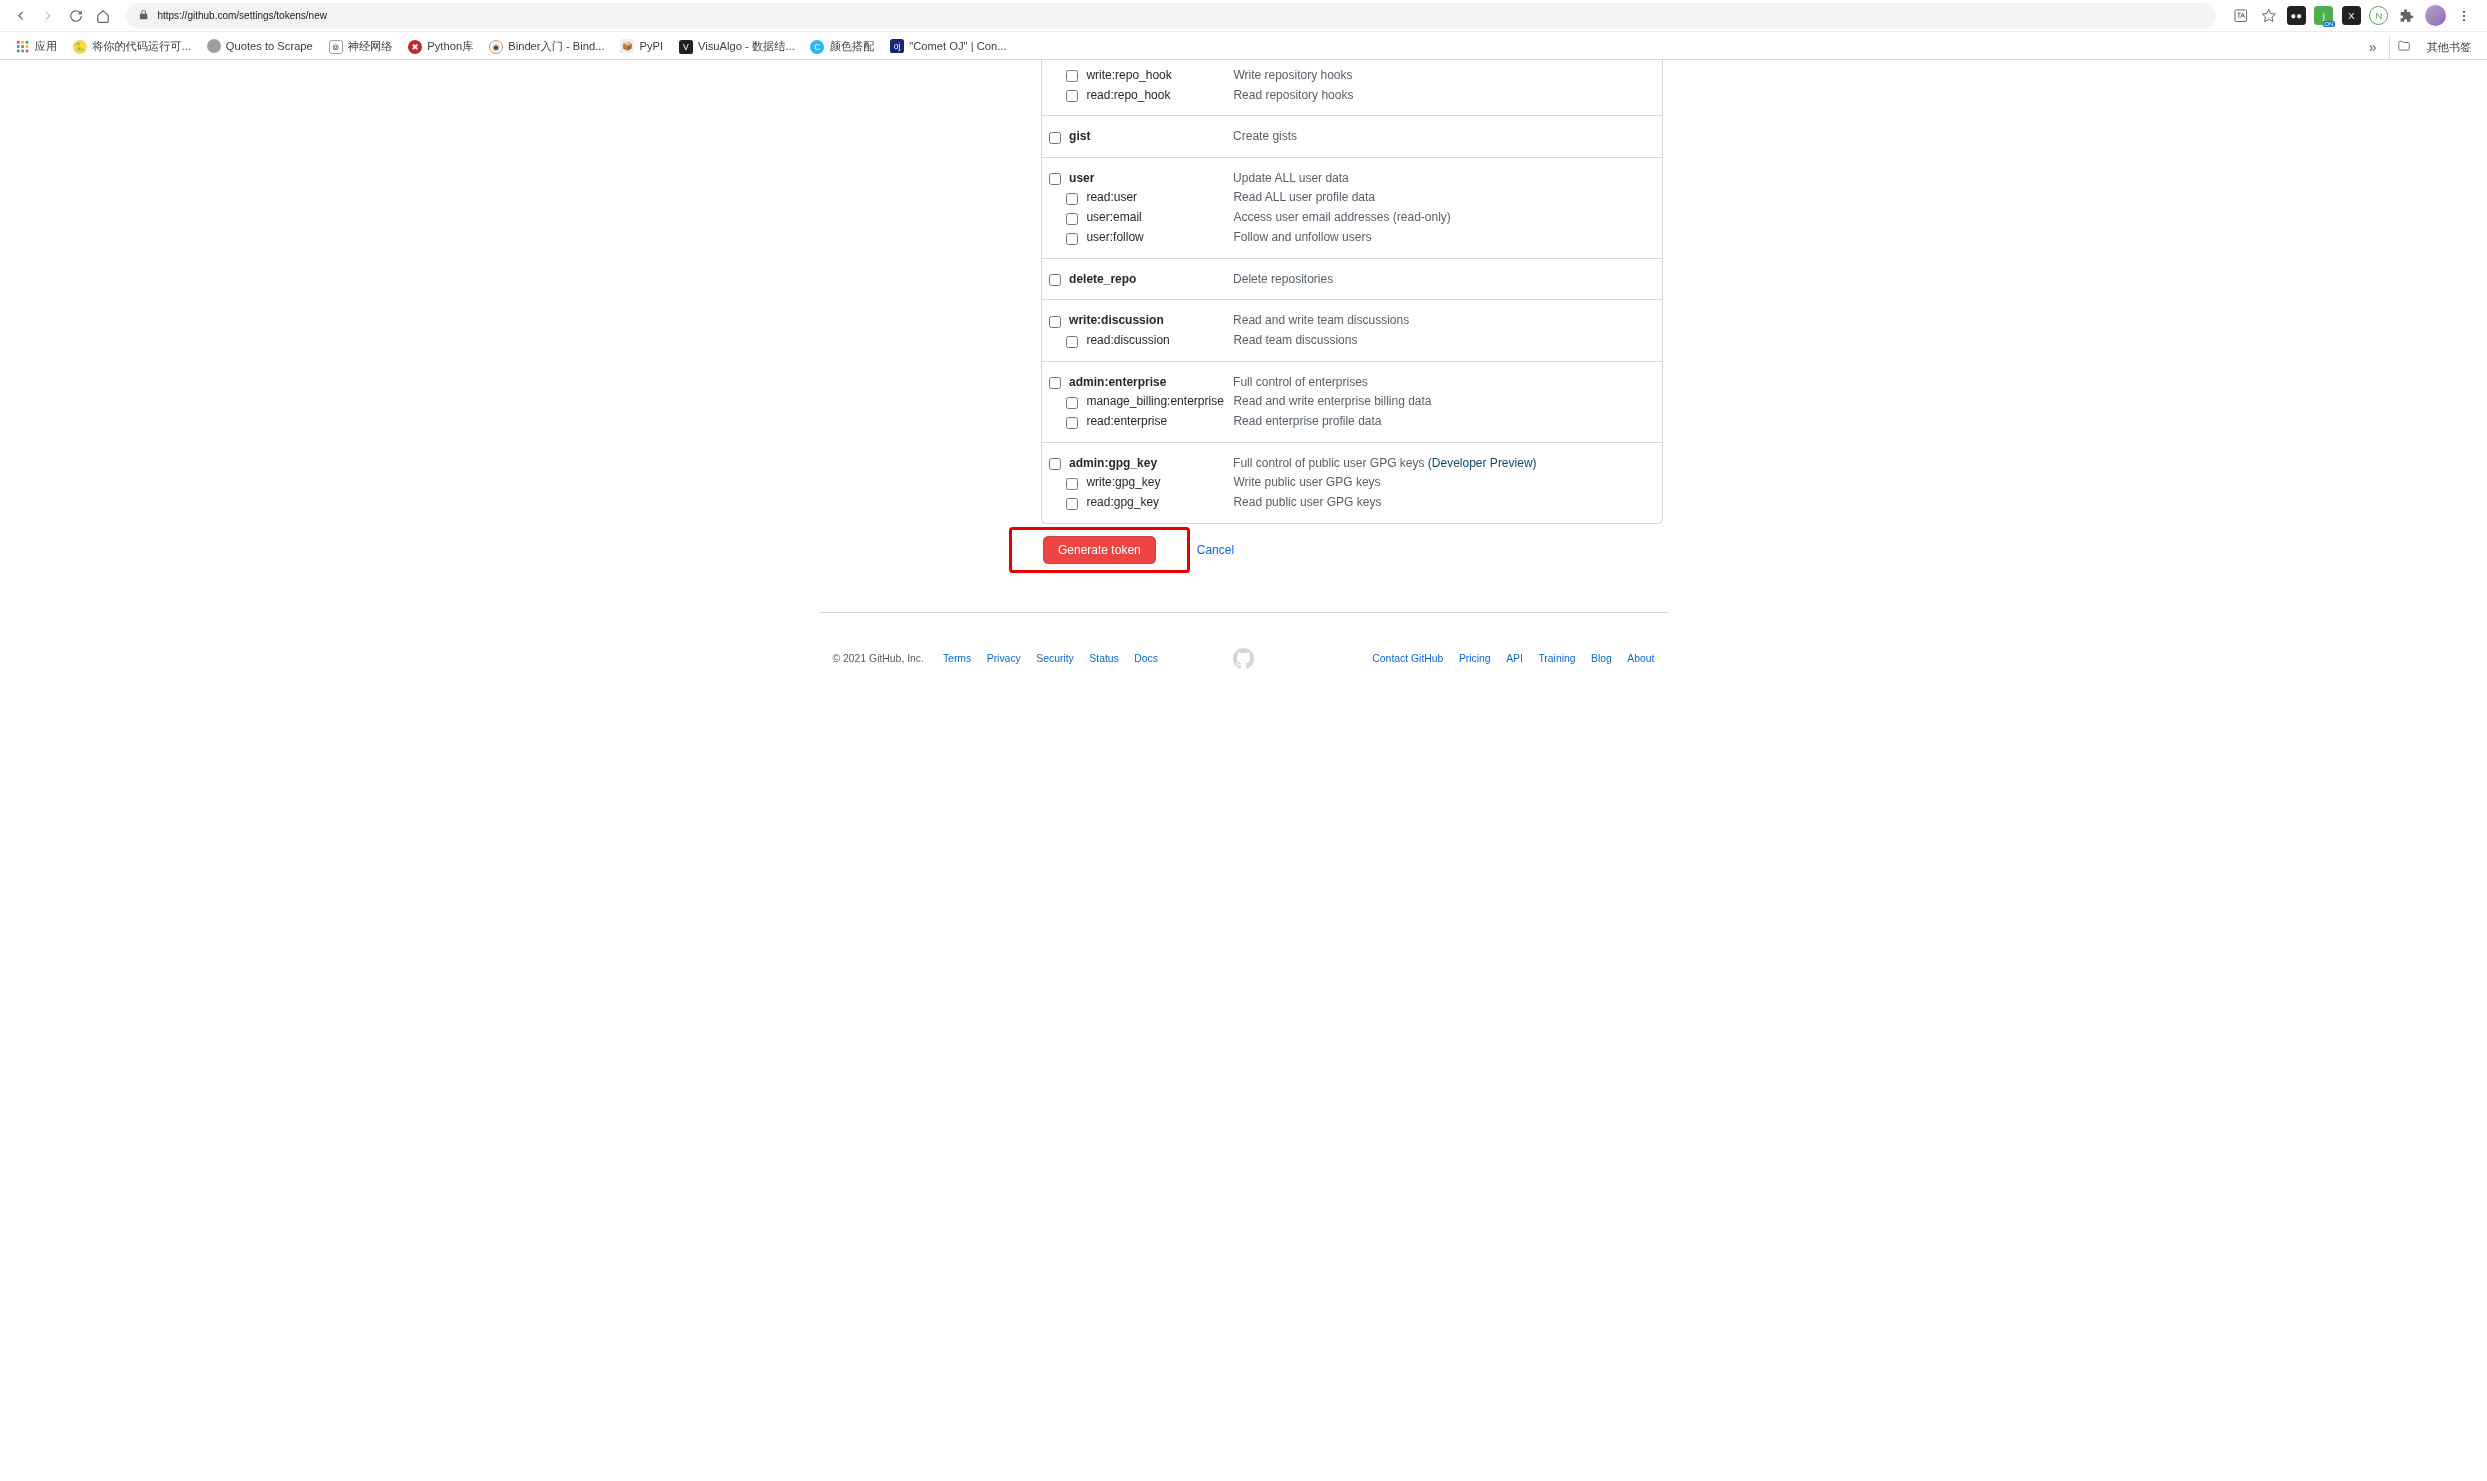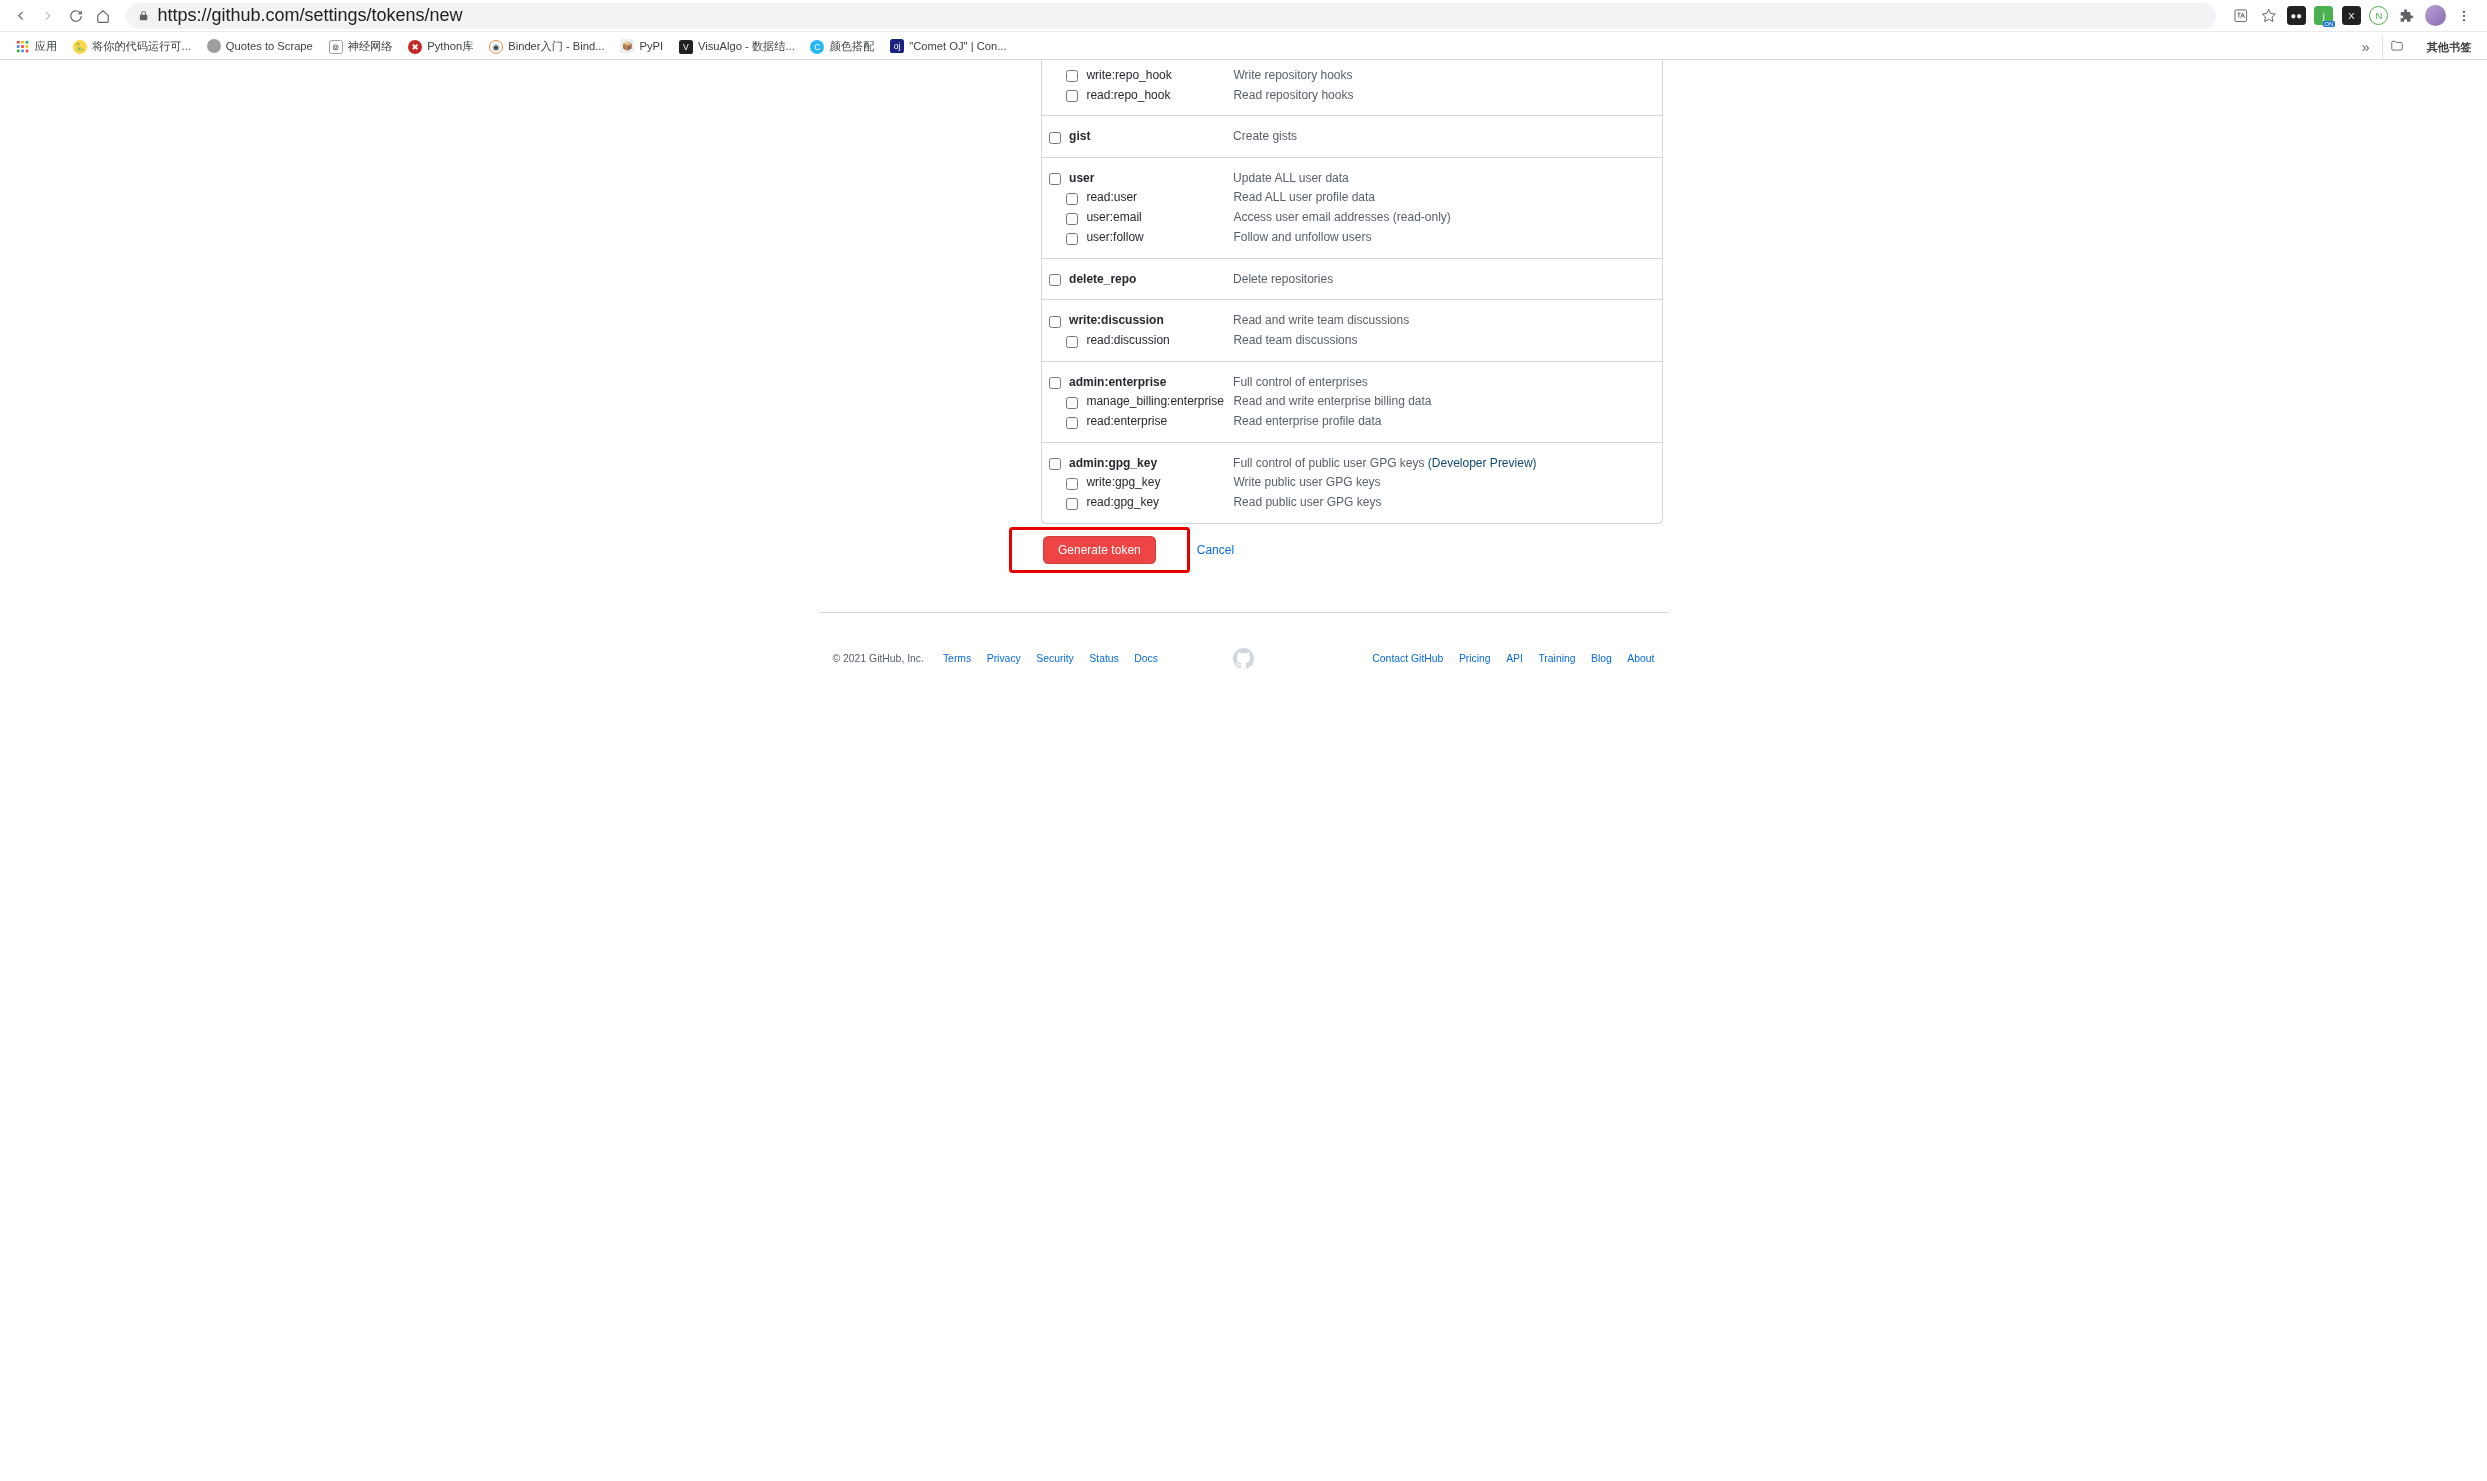--- a/index.html
+++ b/index.html
@@ -3,34 +3,34 @@
   <meta charset="utf-8">
   <style>
     * { margin: 0; padding: 0; box-sizing: border-box; }
     body { font-family: -apple-system, BlinkMacSystemFont, "Segoe UI", Helvetica, Arial, sans-serif; background: #fff; color: #24292f; }
 
     
     .browser-chrome { border-bottom: 0.9px solid #dadce0; }
     .toolbar { display: flex; align-items: center; padding: 5.2px 8.6px; gap: 3.5px; height: 31px; }
     .nav-btn { width: 24px; height: 24px; display: flex; align-items: center; justify-content: center; color: #5f6368; cursor: pointer; border-radius: 50%; }
     .nav-btn.disabled { color: #bdc1c6; }
-    .url-bar { flex: 1; display: flex; align-items: center; background: #f1f3f4; border-radius: 14px; padding: 3.5px 12px; margin: 0 7px; height: 26px; font-size: 18px; color: #202124; gap: 8.6px; }
+    .url-bar { flex: 1; display: flex; align-items: center; background: #f1f3f4; border-radius: 14px; padding: 3.5px 12px; margin: 0 7px; height: 26px; font-size: 10px; color: #202124; gap: 8.6px; }
     .url-bar .lock-ic { color: #5f6368; }
     .url-text { color: #202124; }
     .toolbar-icons { display: flex; align-items: center; gap: 8.6px; padding: 0 5.2px; }
     .tb-icon { width: 19px; height: 19px; display:flex; align-items:center; justify-content:center; color:#5f6368; border-radius:3.5px; font-size:10.4px;}
     .ext-icon { width:19px; height:19px; border-radius:50%; display:flex; align-items:center; justify-content:center; font-size:9.5px; color:#fff;}
     .avatar { width: 21px; height: 21px; border-radius: 50%; background: linear-gradient(135deg,#b8a0d0,#8a6cb5); }
 
     .bookmarks-bar { display: flex; align-items: flex-start; padding: 3.5px 8.6px; gap: 1.7px; height: 28px; border-top: 0.9px solid #ebebeb; }
     .bm-item { display: flex; align-items: center; gap: 5.2px; padding: 3.5px 7px; font-size: 11.2px; color: #3c4043; border-radius: 3.5px; cursor: pointer; white-space: nowrap; }
     .bm-favicon { width: 14px; height: 14px; border-radius: 2.6px; display:flex;align-items:center;justify-content:center;font-size:8.6px; }
     .bm-spacer { flex: 1; }
     .bm-more { color: #5f6368; padding: 3.5px 7px; }
-    .bm-other { display: flex; align-items: center; gap: 23px; padding: 3.5px 7px; font-size: 11.2px; color:#3c4043; border-left:0.9px solid #dadce0; margin-left:3.5px;font-weight:bold;}
+    .bm-other { display: flex; align-items: center; gap: 16px; padding: 3.5px 7px; font-size: 11.2px; color:#3c4043; border-left:0.9px solid #dadce0; margin-left:3.5px;}
 
     
     .page { max-width: 850px; margin: 0 auto; padding: 0 14px; }
     .scopes-panel { width: 622px; margin-left: 208px; border-left:0.9px solid #d0d7de; border-right:0.9px solid #d0d7de; border-bottom:0.9px solid #d0d7de; border-radius: 0 0 5.2px 5.2px; }
     .scope-group { padding: 10.4px 7px; border-top: 0.9px solid #d0d7de; }
     .scope-group.first { border-top: none; padding-top: 5.2px; }
     .scope-row { display: flex; align-items: flex-start; padding: 2.6px 0; }
     .scope-row input[type="checkbox"] { margin: 2.6px 8.6px 0 0; width: 12px; height: 12px; flex: 0 0 auto; }
     .scope-row.child { padding-left: 17.3px; }
     .scope-label-wrap { width: 164px; flex: 0 0 auto; font-size: 12px; }

